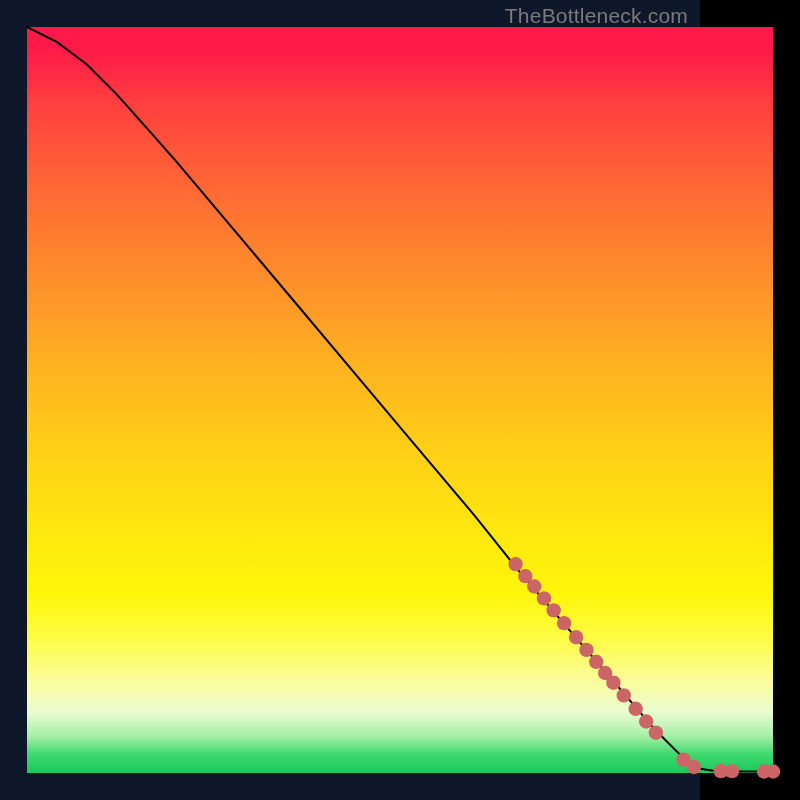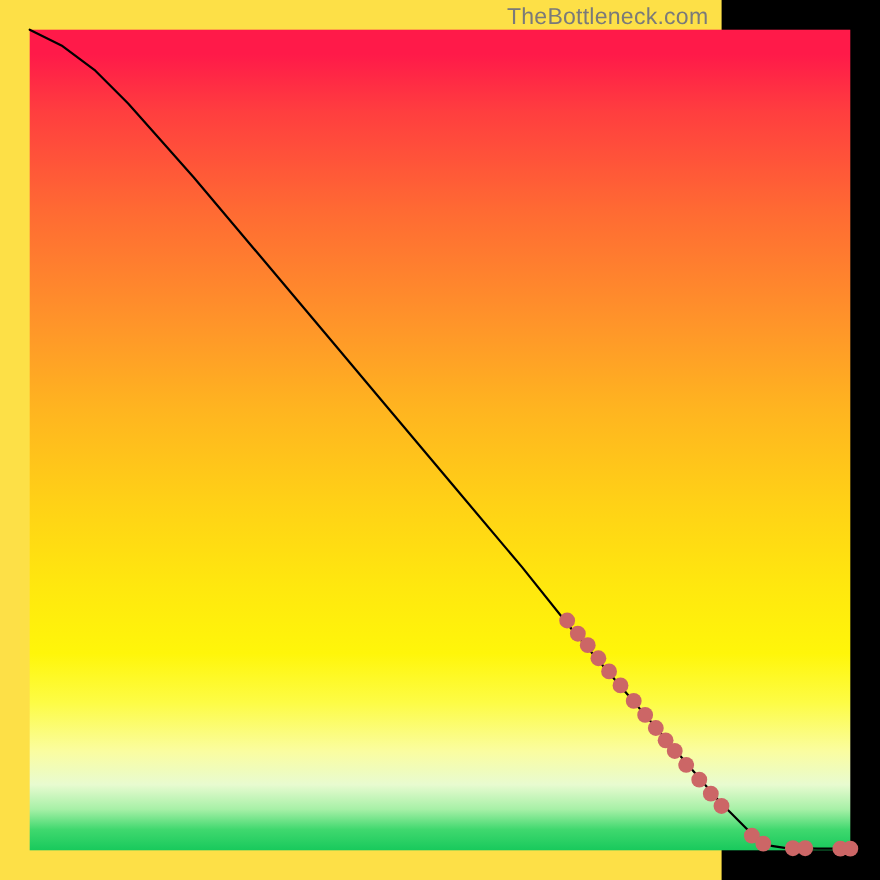--- a/index.html
+++ b/index.html
@@ -8,21 +8,22 @@
     width: 800px;
     height: 800px;
     background: #000;
     overflow: hidden;
     font-family: Arial, Helvetica, sans-serif;
   }
   .frame {
     position: relative;
     width: 656px;
     height: 800px;
-    background: #fde047;
+    background: #0f172a;
+    padding-left: 44px;
   }
   .plot-area {
     position: absolute;
     left: 27px;
     top: 27px;
     width: 746px;
     height: 746px;
     
     background: linear-gradient(
       to bottom,

